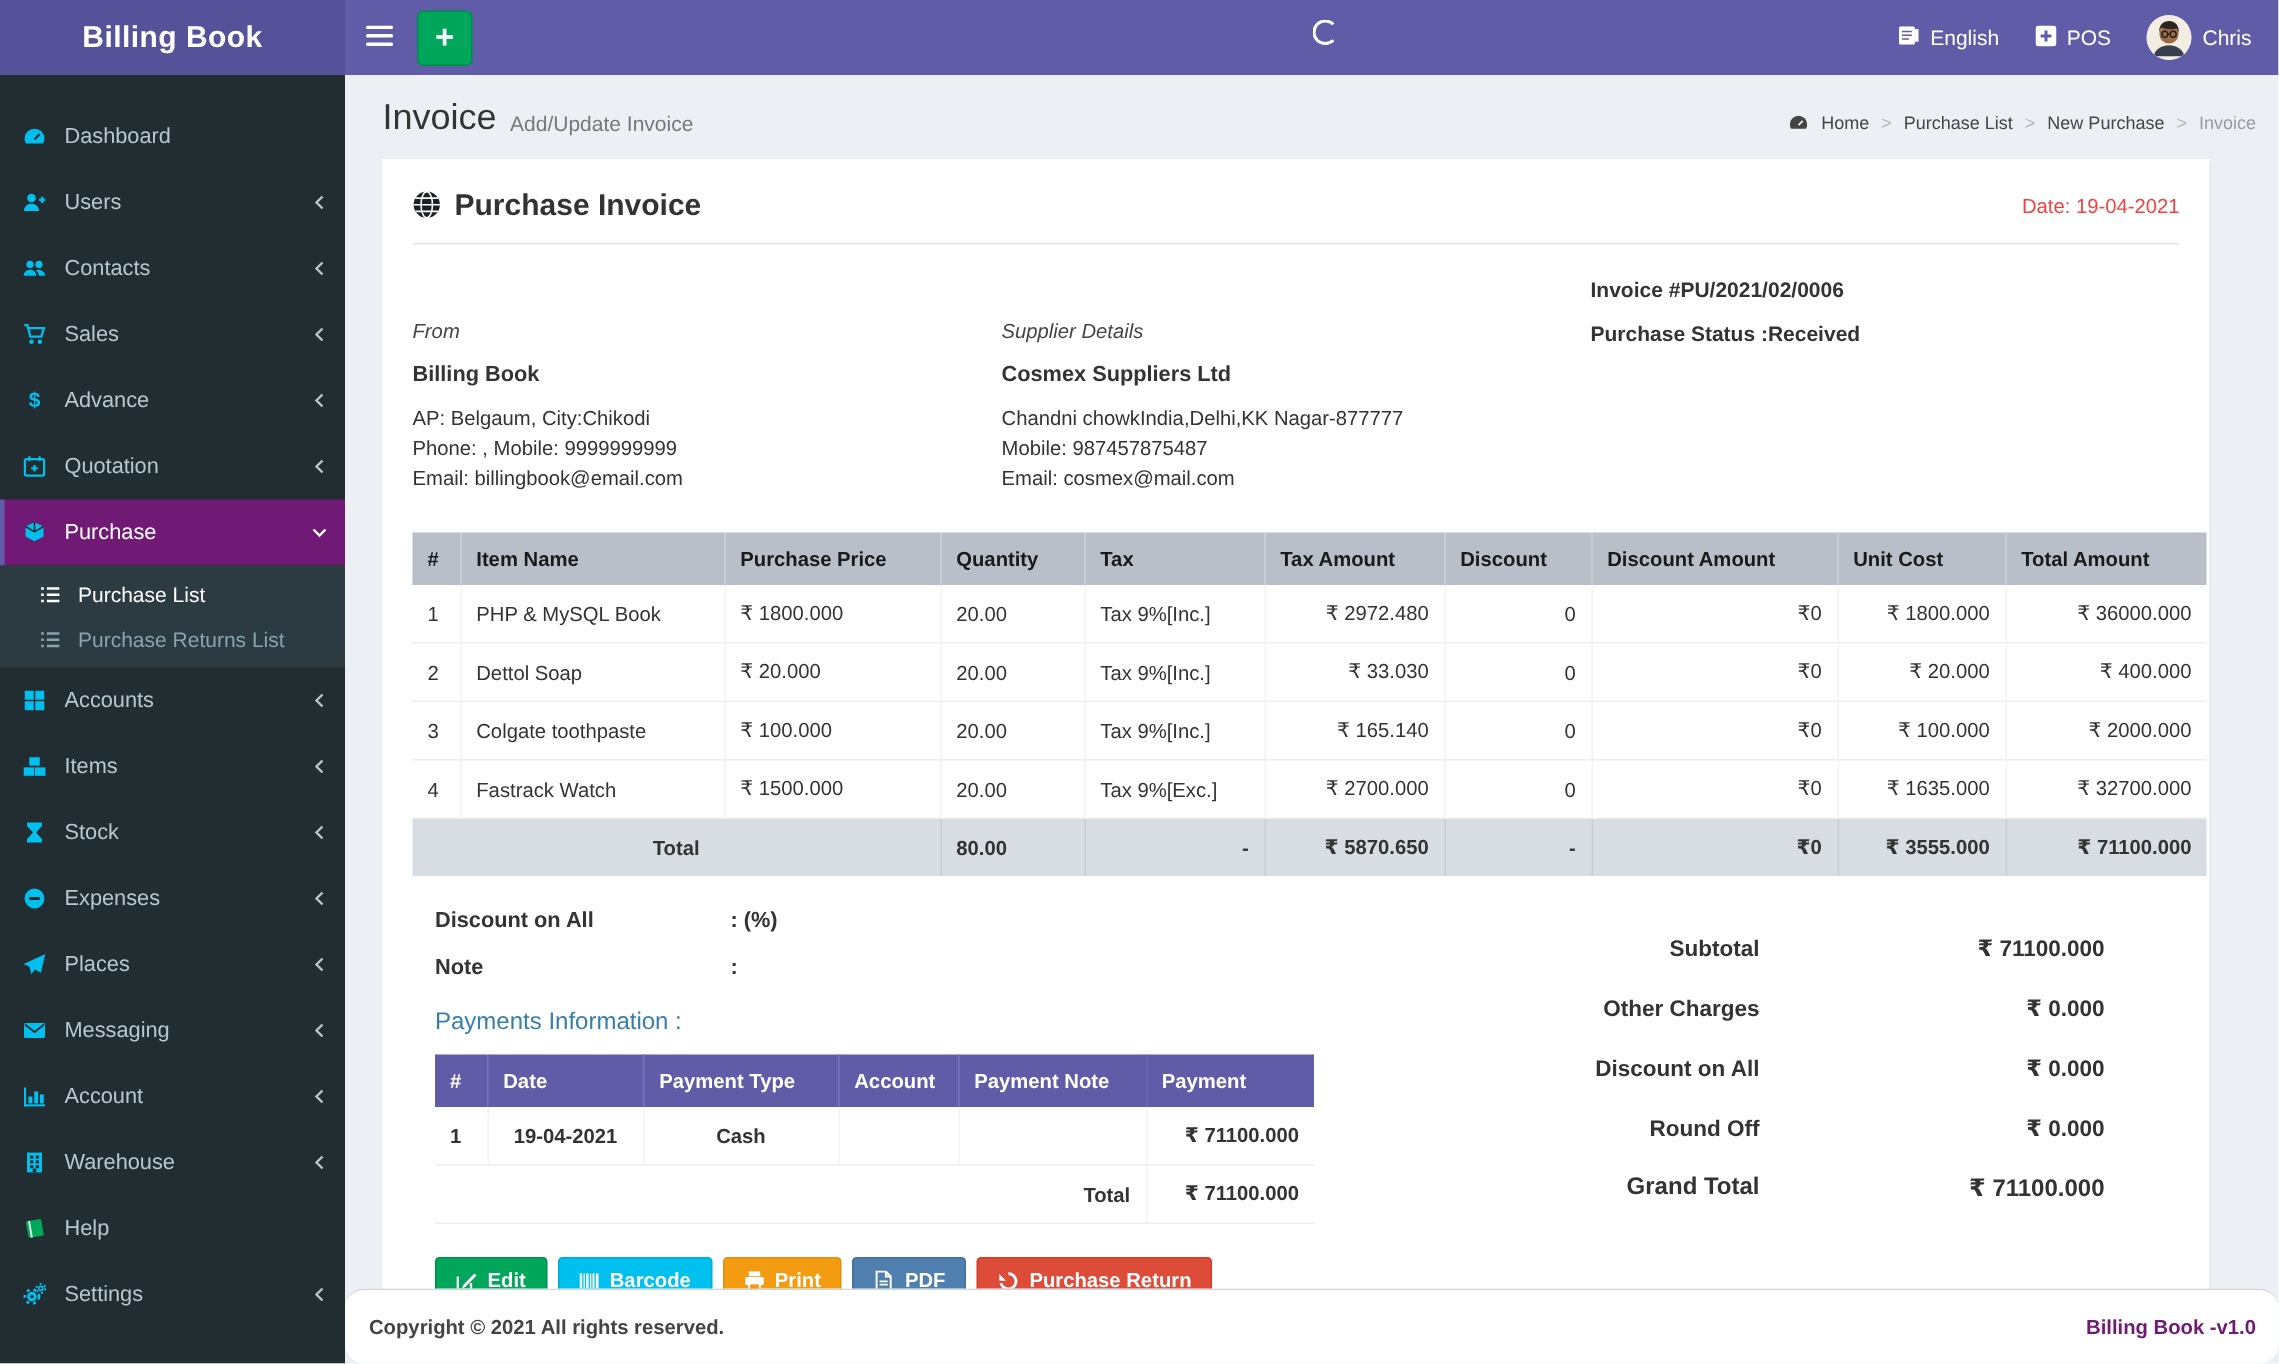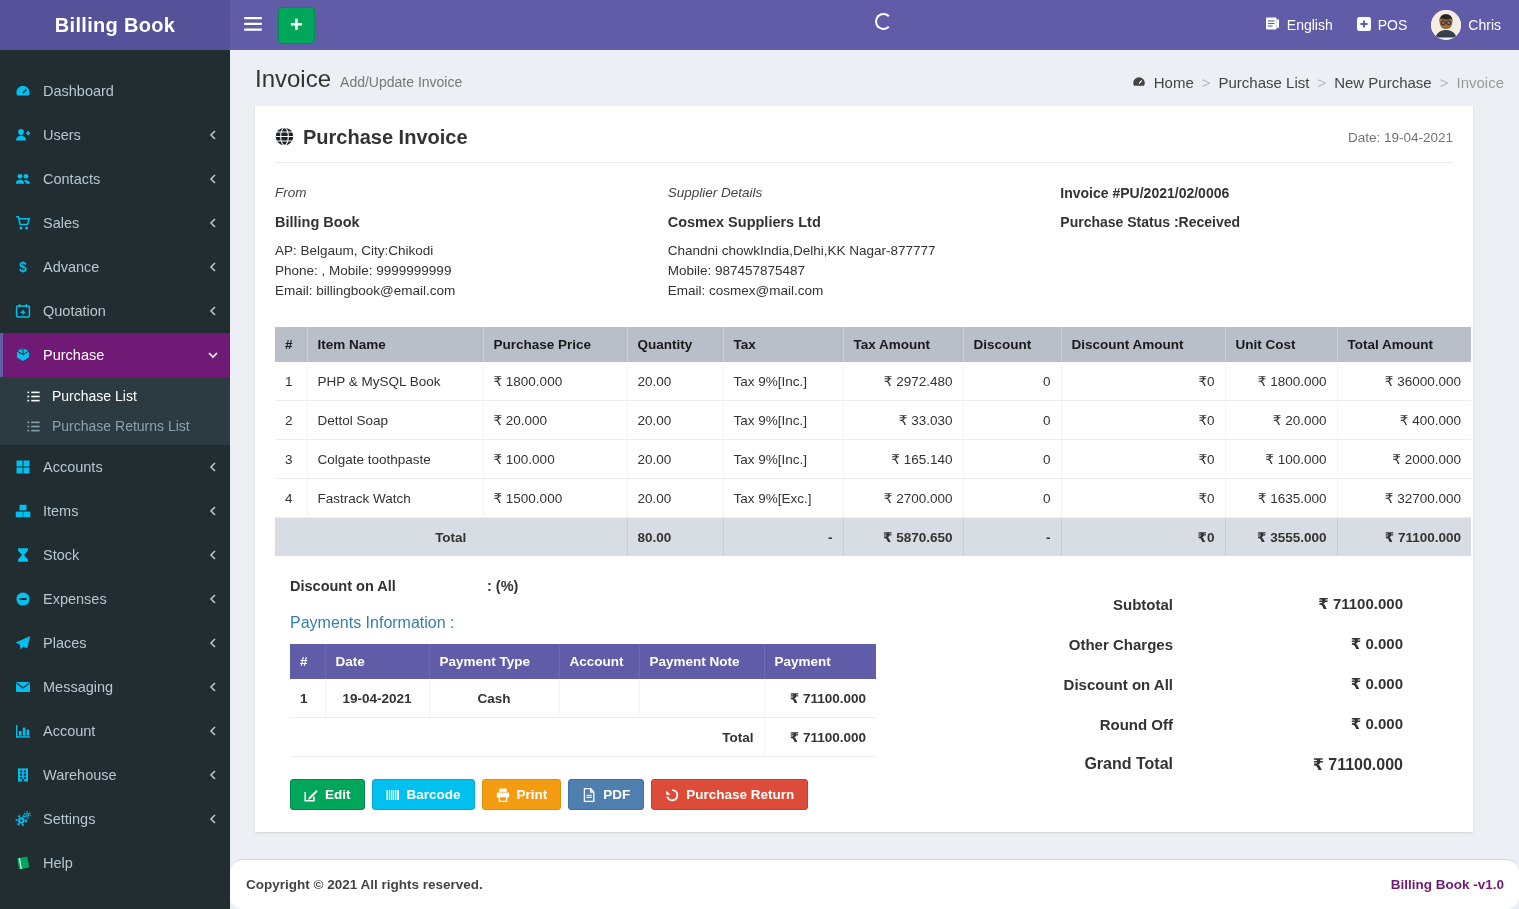--- a/index.html
+++ b/index.html
@@ -32,35 +32,35 @@
   @keyframes spin { to { transform:rotate(360deg);} }
   .topbar-right { margin-left:auto; display:flex; align-items:center; gap:24px; padding-right:18px; color:#fff; font-size:14px; }
   .tb-item { display:flex; align-items:center; gap:7px; cursor:pointer; }
   .avatar { width:30px; height:30px; border-radius:50%; overflow:hidden; background:#fff; }
   .avatar svg { width:30px; height:30px; display:block; }
 
   .content { flex:1; background:#ecf0f5; overflow:hidden; }
   .page-head { display:flex; align-items:center; padding:15px 15px 13px 25px; }
   .page-title { font-size:24px; color:#333; font-weight:normal; }
   .page-sub { font-size:14px; color:#777; margin-left:9px; padding-top:6px; }
-  .breadcrumb { margin-left:auto; display:flex; align-items:center; gap:8px; font-size:15px; color:#444; padding-top:6px; }
+  .breadcrumb { margin-left:auto; display:flex; align-items:center; gap:8px; font-size:12px; color:#444; padding-top:6px; }
   .breadcrumb .sep { color:#b5b5b5; }
   .breadcrumb .crumb { cursor:pointer; }
   .breadcrumb .current { color:#999; }
   .bc-icon svg { width:14px; height:12px; display:block; }
 
   
   .box { background:#fff; margin:0 46px 24px 25px; padding:20px 20px 22px; box-shadow:0 1px 2px rgba(0,0,0,.12); min-height:722px; }
   .inv-head { display:flex; align-items:center; gap:9px; }
   .inv-head h2 { font-size:20px; font-weight:700; color:#333; }
-  .inv-date { margin-left:auto; font-size:13.5px; color:#737373; }
+  .inv-date { margin-left:auto; font-size:13.5px; color:#ef4444; }
   .inv-hr { border:0; border-top:1px solid #e8e8e8; margin:13px 0 20px; }
   .info-cols { display:flex; margin-bottom:26px; }
   .info-col { flex:1; font-size:13.5px; line-height:20px; color:#333; }
-  .info-label { font-style:italic; color:#444; margin-bottom:9px; }
+  .info-label { font-style:italic; color:#444; margin-bottom:9px;margin-top:28px; }
   .info-name { font-weight:bold; font-size:14.5px; margin-bottom:9px; }
   .info-col .meta-line { font-weight:bold; font-size:14px; margin-bottom:9px; }
 
   table { border-collapse:collapse; }
   .items-table { width:100%; font-size:13.5px; table-layout:fixed; }
   .items-table th { background:#b8bfc8; color:#1a1a1a; font-weight:bold; text-align:left; padding:10px 10px; border-right:1px solid #c9ced6; font-size:13.5px; }
   .items-table th:last-child { border-right:none; }
   .items-table td { padding:11px 10px; border-bottom:1px solid #ededed; border-right:1px solid #f3f3f3; color:#333; }
   .items-table td:last-child { border-right:none; }
   .items-table tbody td:nth-child(n+6) { text-align:right; }
@@ -378,46 +378,46 @@
         <span class="chev">
             <svg viewBox="0 0 10 10">
               <path d="M7 1 3 5l4 4" fill="none" stroke="#b8c7ce" stroke-width="1.6"></path>
             </svg>
           </span>
       </div>
 
       <div class="item">
         <span class="sicon">
             <svg viewBox="0 0 16 16">
+              <g transform="rotate(-10 8 8)">
+                <rect x="3" y="2.4" width="10.4" height="11.2" rx="1" fill="#00a65a"></rect>
+                <rect x="4.6" y="2.4" width="1.3" height="11.2" fill="#d8f3e6"></rect>
+              </g>
+            </svg>
+          </span>
+        <span class="lbl">Help</span>
+      </div>
+
+      <div class="item">
+        <span class="sicon">
+            <svg viewBox="0 0 16 16">
               <circle cx="6.3" cy="9.4" r="3.2" fill="#00c0ef"></circle>
               <circle cx="6.3" cy="9.4" r="4.7" fill="none" stroke="#00c0ef" stroke-width="1.8" stroke-dasharray="2 2.6"></circle>
               <circle cx="6.3" cy="9.4" r="1.2" fill="#222d32"></circle>
               <circle cx="12.3" cy="3.9" r="1.9" fill="#00c0ef"></circle>
               <circle cx="12.3" cy="3.9" r="3" fill="none" stroke="#00c0ef" stroke-width="1.3" stroke-dasharray="1.4 1.8"></circle>
               <circle cx="12.3" cy="3.9" r=".8" fill="#222d32"></circle>
             </svg>
           </span>
         <span class="lbl">Settings</span>
         <span class="chev">
             <svg viewBox="0 0 10 10">
               <path d="M7 1 3 5l4 4" fill="none" stroke="#b8c7ce" stroke-width="1.6"></path>
             </svg>
           </span>
-      </div>
-
-      <div class="item">
-        <span class="sicon">
-            <svg viewBox="0 0 16 16">
-              <g transform="rotate(-10 8 8)">
-                <rect x="3" y="2.4" width="10.4" height="11.2" rx="1" fill="#00a65a"></rect>
-                <rect x="4.6" y="2.4" width="1.3" height="11.2" fill="#d8f3e6"></rect>
-              </g>
-            </svg>
-          </span>
-        <span class="lbl">Help</span>
       </div>
 
     </nav>
   </aside>
 
   <div class="main">
 
     <header class="topbar">
       <div class="hamburger">
         <span><svg width="18" height="14" viewBox="0 0 18 14">
@@ -618,20 +618,24 @@
           </tfoot>
         </table>
 
         <div class="below">
 
           <div class="left-col">
             <div class="adj-row">
               <span class="al">Discount on All</span>
               <span>: (%)</span>
             </div>
+            <div class="adj-row">
+              <span class="al">Note</span>
+              <span>:</span>
+            </div>
 
             <h3 class="pay-heading">Payments Information :</h3>
 
             <table class="pay-table">
               <colgroup>
                 <col style="width:35px">
                   <col style="width:104px">
                   <col style="width:130px">
                   <col style="width:80px">
                   <col style="width:125px">

